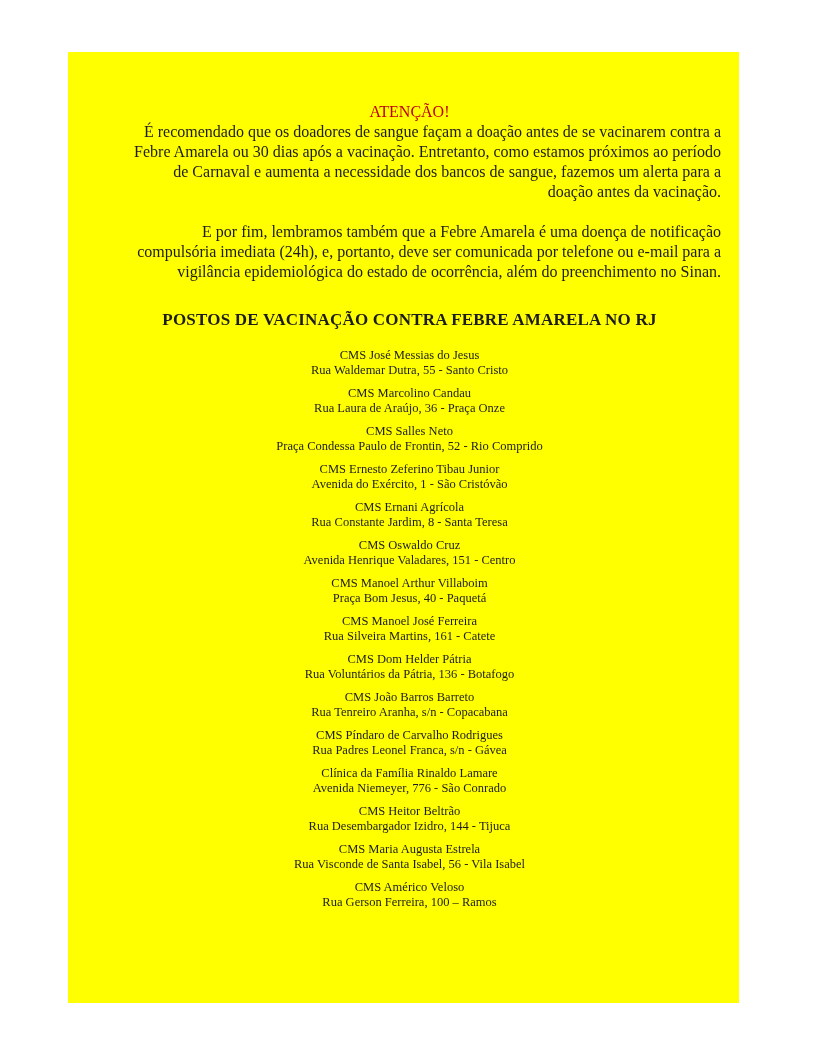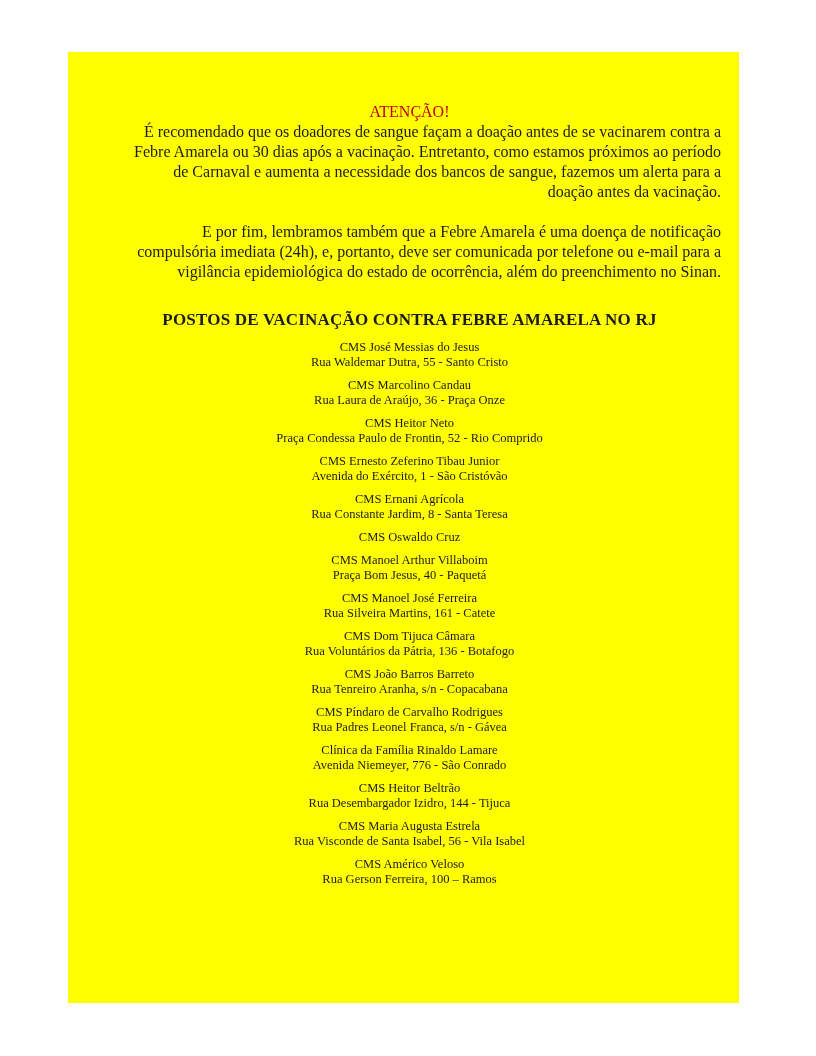--- a/index.html
+++ b/index.html
@@ -37,21 +37,21 @@
     font-size: 16px;
     line-height: 20px;
     margin: 0 0 20px 0;
     white-space: pre-line;
     text-align: right;
   }
   .posts-heading {
     font-size: 17px;
     line-height: 24px;
     font-weight: bold;
-    margin: 26px 0 8px 0;
+    margin: 26px 0 16px 0;
     letter-spacing: 0.2px;
   }
   .posts-list {
     margin: 0;
   }
   .post {
     margin: 0 0 8px 0;
   }
   .post-name,
   .post-address {
@@ -82,51 +82,52 @@
     <div class="post-name">CMS José Messias do Jesus</div>
     <div class="post-address">Rua Waldemar Dutra, 55 - Santo Cristo</div>
   </div>
 
   <div class="post">
     <div class="post-name">CMS Marcolino Candau</div>
     <div class="post-address">Rua Laura de Araújo, 36 - Praça Onze</div>
   </div>
 
   <div class="post">
-    <div class="post-name">CMS Heitor Neto</div>
+    <div class="post-name">CMS Salles Neto</div>
     <div class="post-address">Praça Condessa Paulo de Frontin, 52 - Rio Comprido</div>
   </div>
 
   <div class="post">
     <div class="post-name">CMS Ernesto Zeferino Tibau Junior</div>
     <div class="post-address">Avenida do Exército, 1 - São Cristóvão</div>
   </div>
 
   <div class="post">
     <div class="post-name">CMS Ernani Agrícola</div>
     <div class="post-address">Rua Constante Jardim, 8 - Santa Teresa</div>
   </div>
 
   <div class="post">
     <div class="post-name">CMS Oswaldo Cruz</div>
+    <div class="post-address">Avenida Henrique Valadares, 151 - Centro</div>
   </div>
 
 
   <div class="post">
     <div class="post-name">CMS Manoel Arthur Villaboim</div>
     <div class="post-address">Praça Bom Jesus, 40 - Paquetá</div>
   </div>
 
   <div class="post">
     <div class="post-name">CMS Manoel José Ferreira</div>
     <div class="post-address">Rua Silveira Martins, 161 - Catete</div>
   </div>
 
   <div class="post">
-    <div class="post-name">CMS Dom Tijuca Câmara</div>
+    <div class="post-name">CMS Dom Helder Pátria</div>
     <div class="post-address">Rua Voluntários da Pátria, 136 - Botafogo</div>
   </div>
 
   <div class="post">
     <div class="post-name">CMS João Barros Barreto</div>
     <div class="post-address">Rua Tenreiro Aranha, s/n - Copacabana</div>
   </div>
 
   <div class="post">
     <div class="post-name">CMS Píndaro de Carvalho Rodrigues</div>

